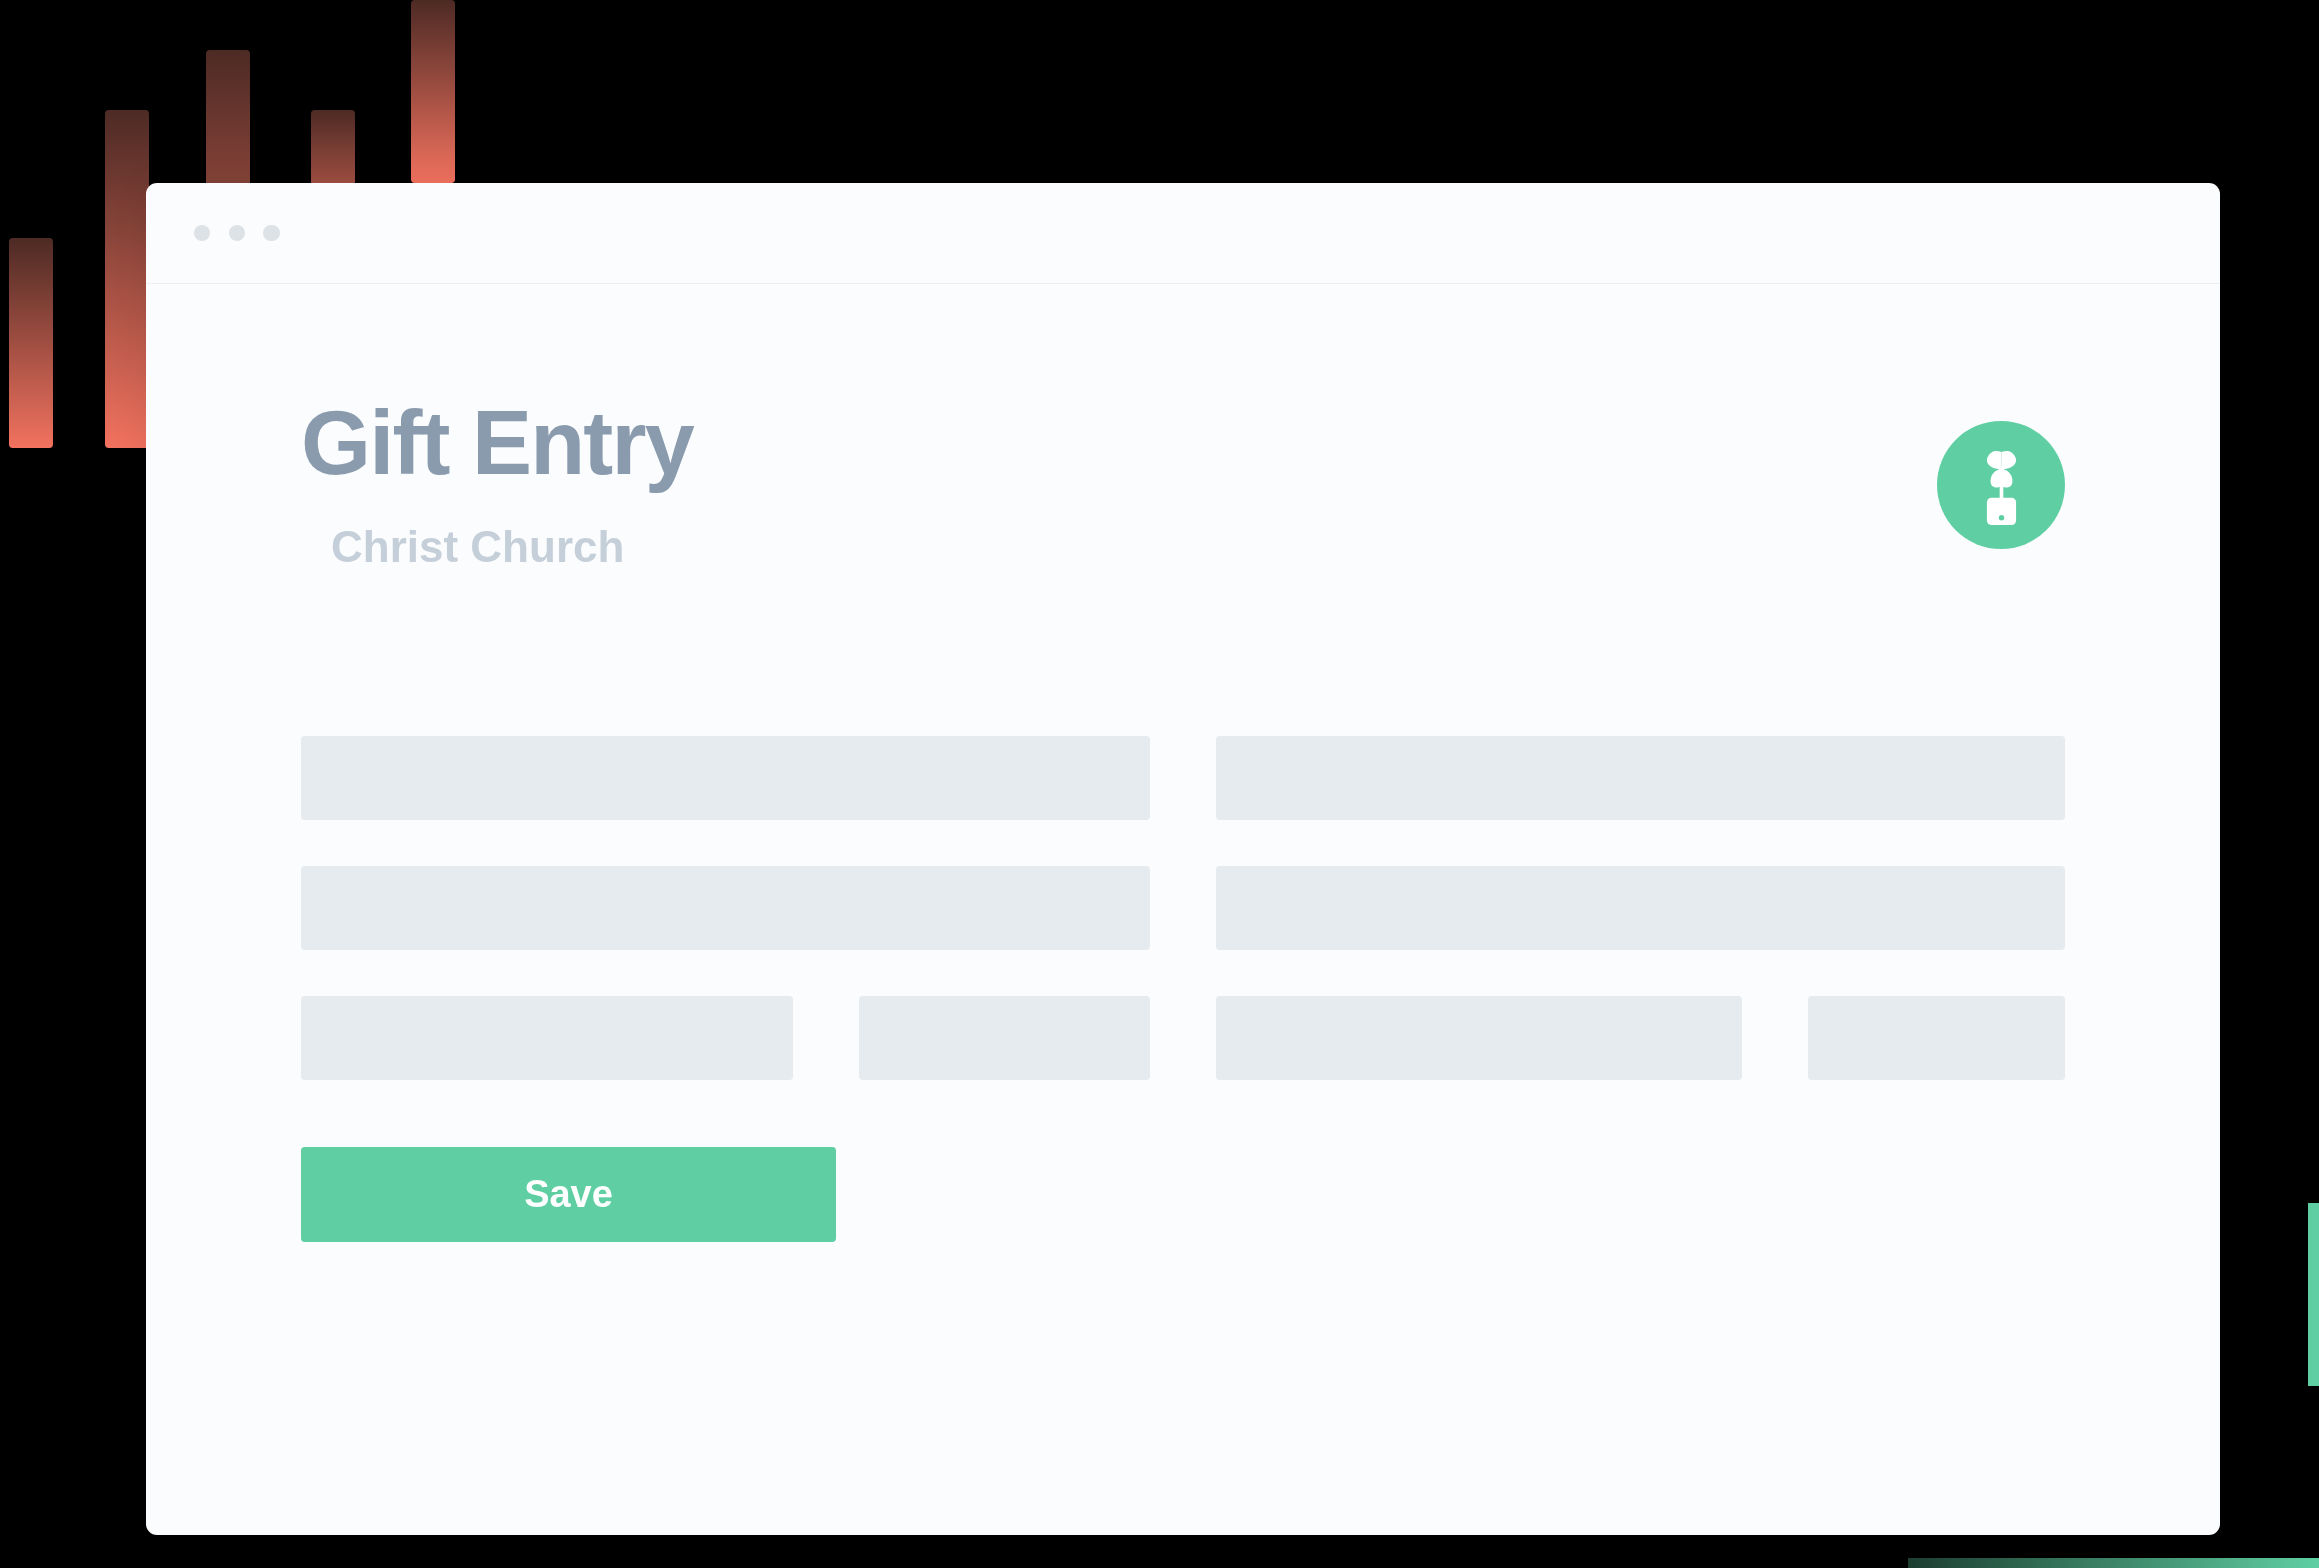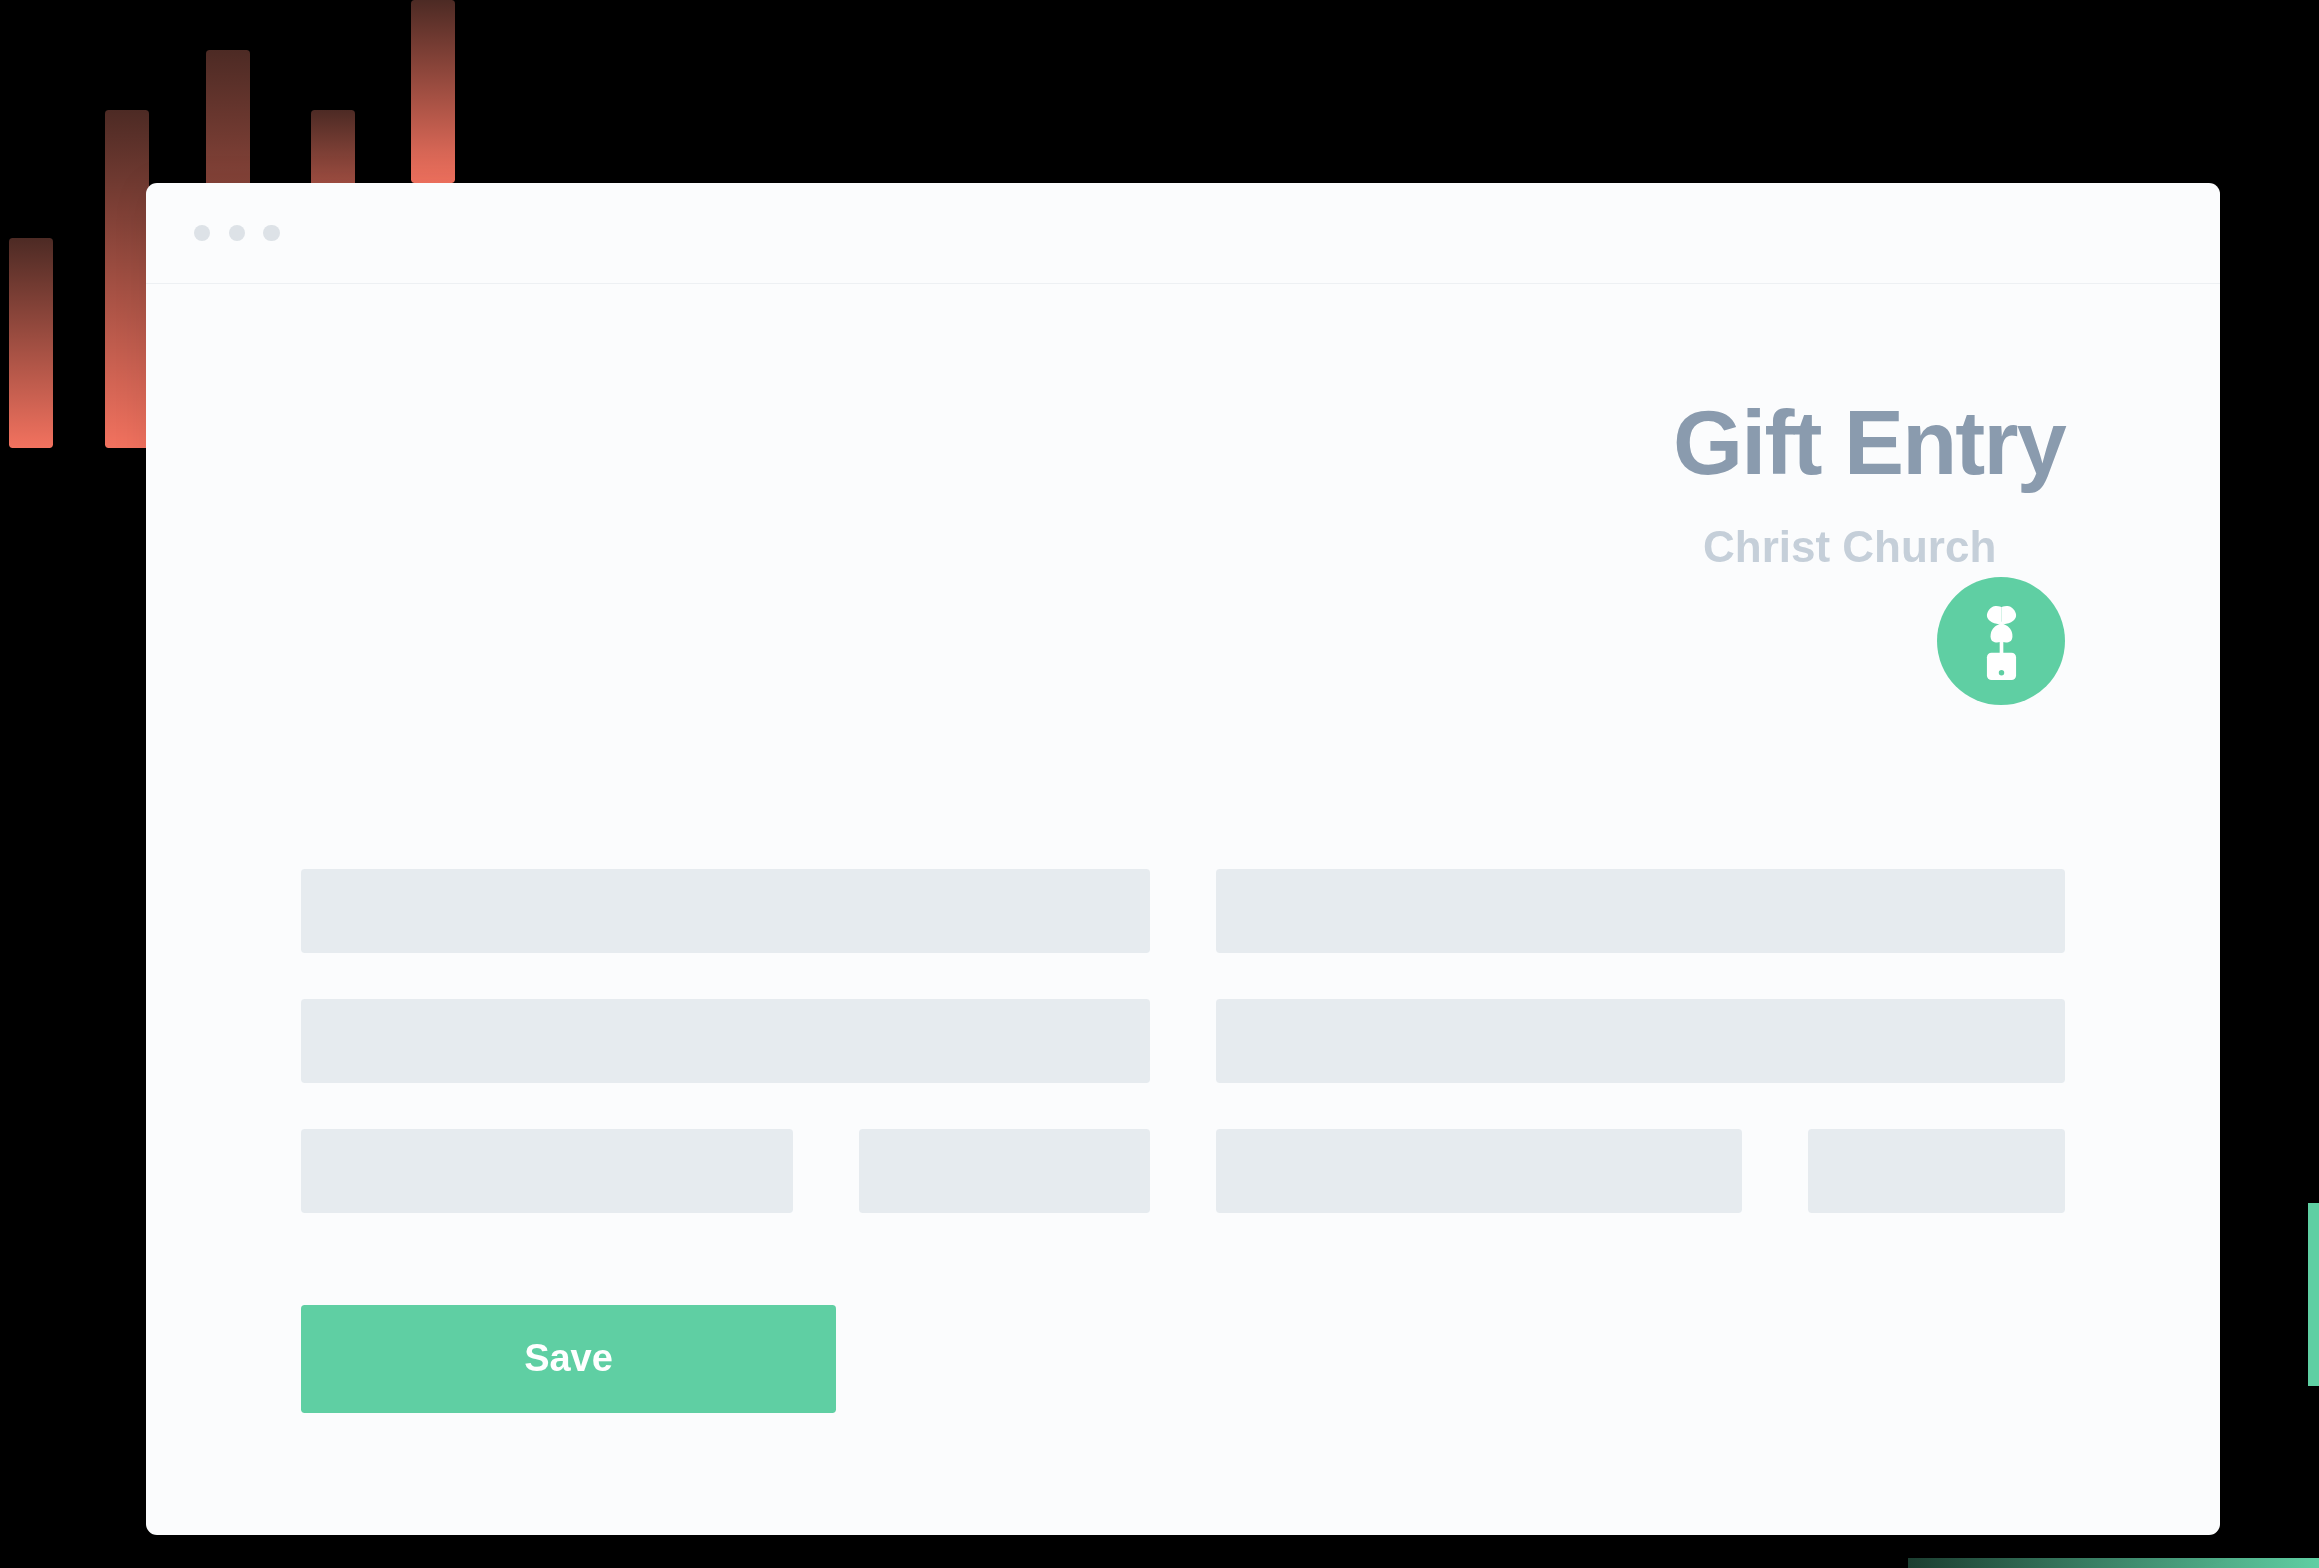--- a/index.html
+++ b/index.html
@@ -122,22 +122,21 @@
     }
     
     .content-area {
       padding: 110px 155px 73px 155px;
       position: relative;
     }
     
     .header-row {
       display: flex;
       justify-content: space-between;
-      align-items: flex-end;
-      flex-direction: column;
+      align-items: center;
     }
     
     .title-group {
       display: flex;
       flex-direction: column;
     }
     
     .page-title {
       font-size: 90px;
       font-weight: 800;
@@ -209,23 +208,23 @@
     
     .input-65 {
       flex: 0 0 62%;
     }
     
     .input-35 {
       flex: 1;
     }
     
     .save-button {
-      margin-top: 92px;
+      margin-top: 67px;
       width: 535px;
-      height: 108px;
+      height: 95px;
       background: #5FCFA3;
       border: none;
       border-radius: 3.7px;
       color: #FFFFFF;
       font-size: 38px;
       font-weight: 700;
       cursor: pointer;
       display: flex;
       align-items: center;
       justify-content: center;

